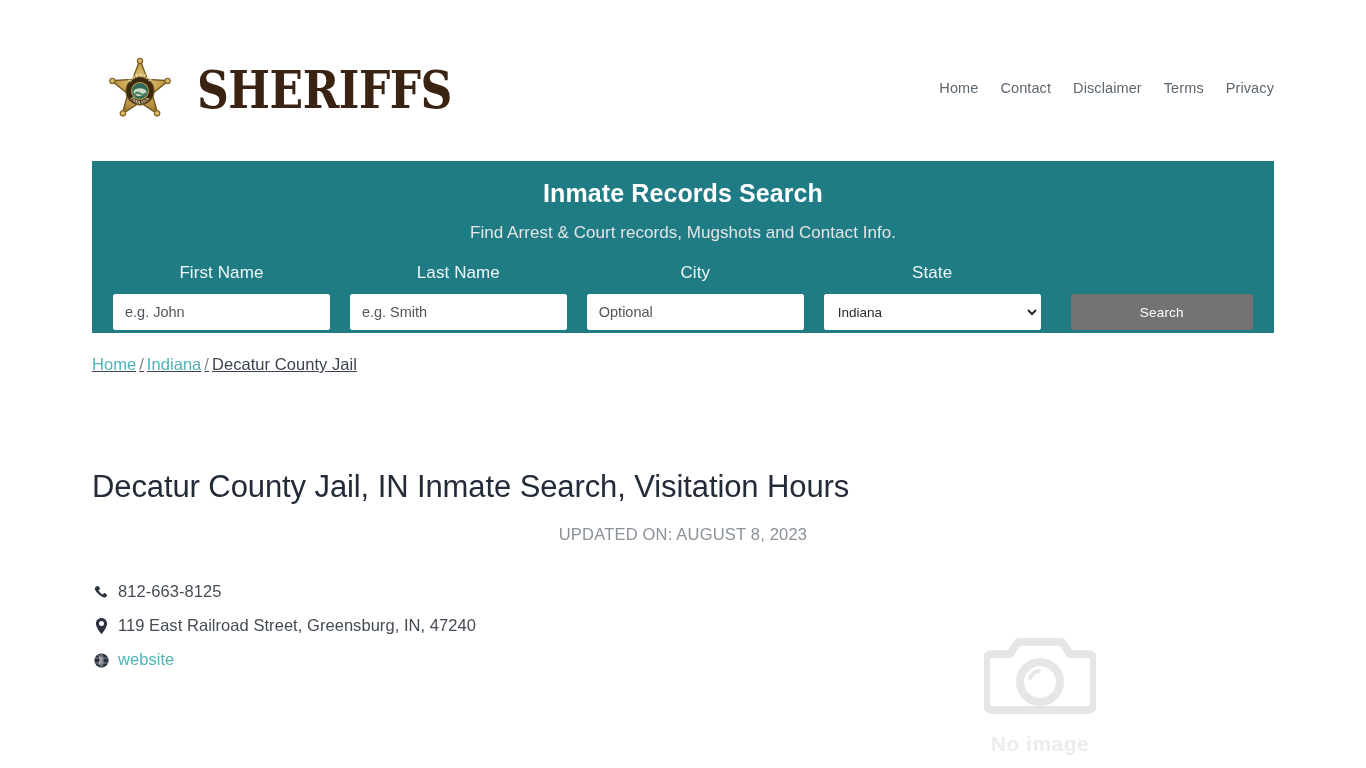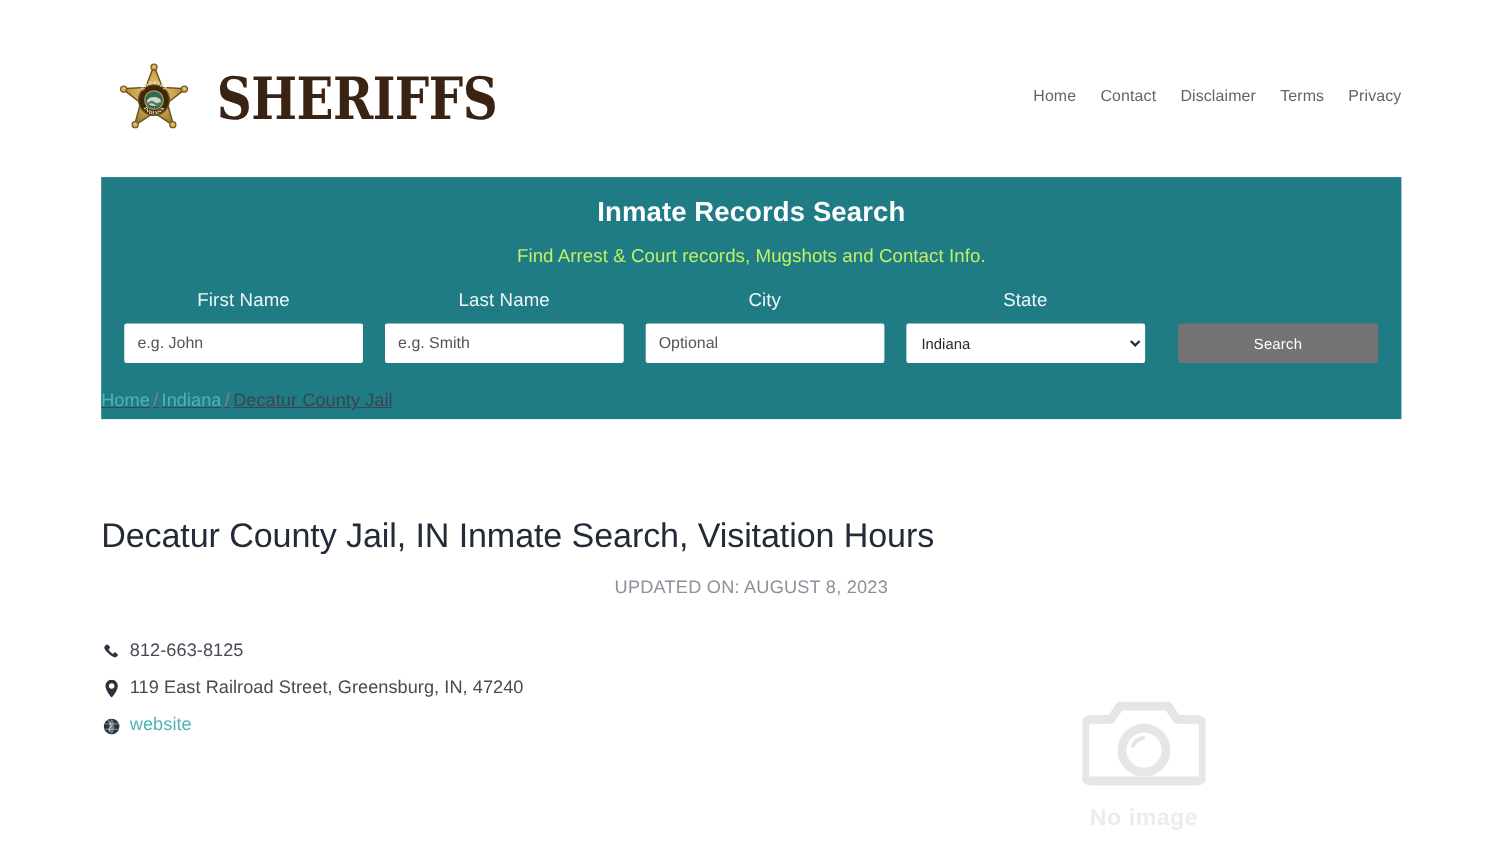--- a/index.html
+++ b/index.html
@@ -74,40 +74,40 @@
     letter-spacing: 0.1px;
     white-space: nowrap;
   }
 
   
   .search-banner {
     position: absolute;
     left: 92px;
     top: 161px;
     width: 1182px;
-    height: 220px;
+    height: 172px;
     background: #1f7c85;
     color: #ffffff;
   }
 
   .banner-title {
     text-align: center;
     font-size: 25px;
     font-weight: 700;
     line-height: 1;
     color: #ffffff;
     padding-top: 20px;
     letter-spacing: 0.1px;
   }
 
   .banner-sub {
     text-align: center;
     font-size: 17px;
     font-weight: 400;
-    color: #bef264;
+    color: #e5e5e5;
     margin-top: 17px;
     letter-spacing: 0.05px;
   }
 
   .search-form {
     position: absolute;
     left: 21px;
     top: 103px;
     right: 21px;
     display: flex;

